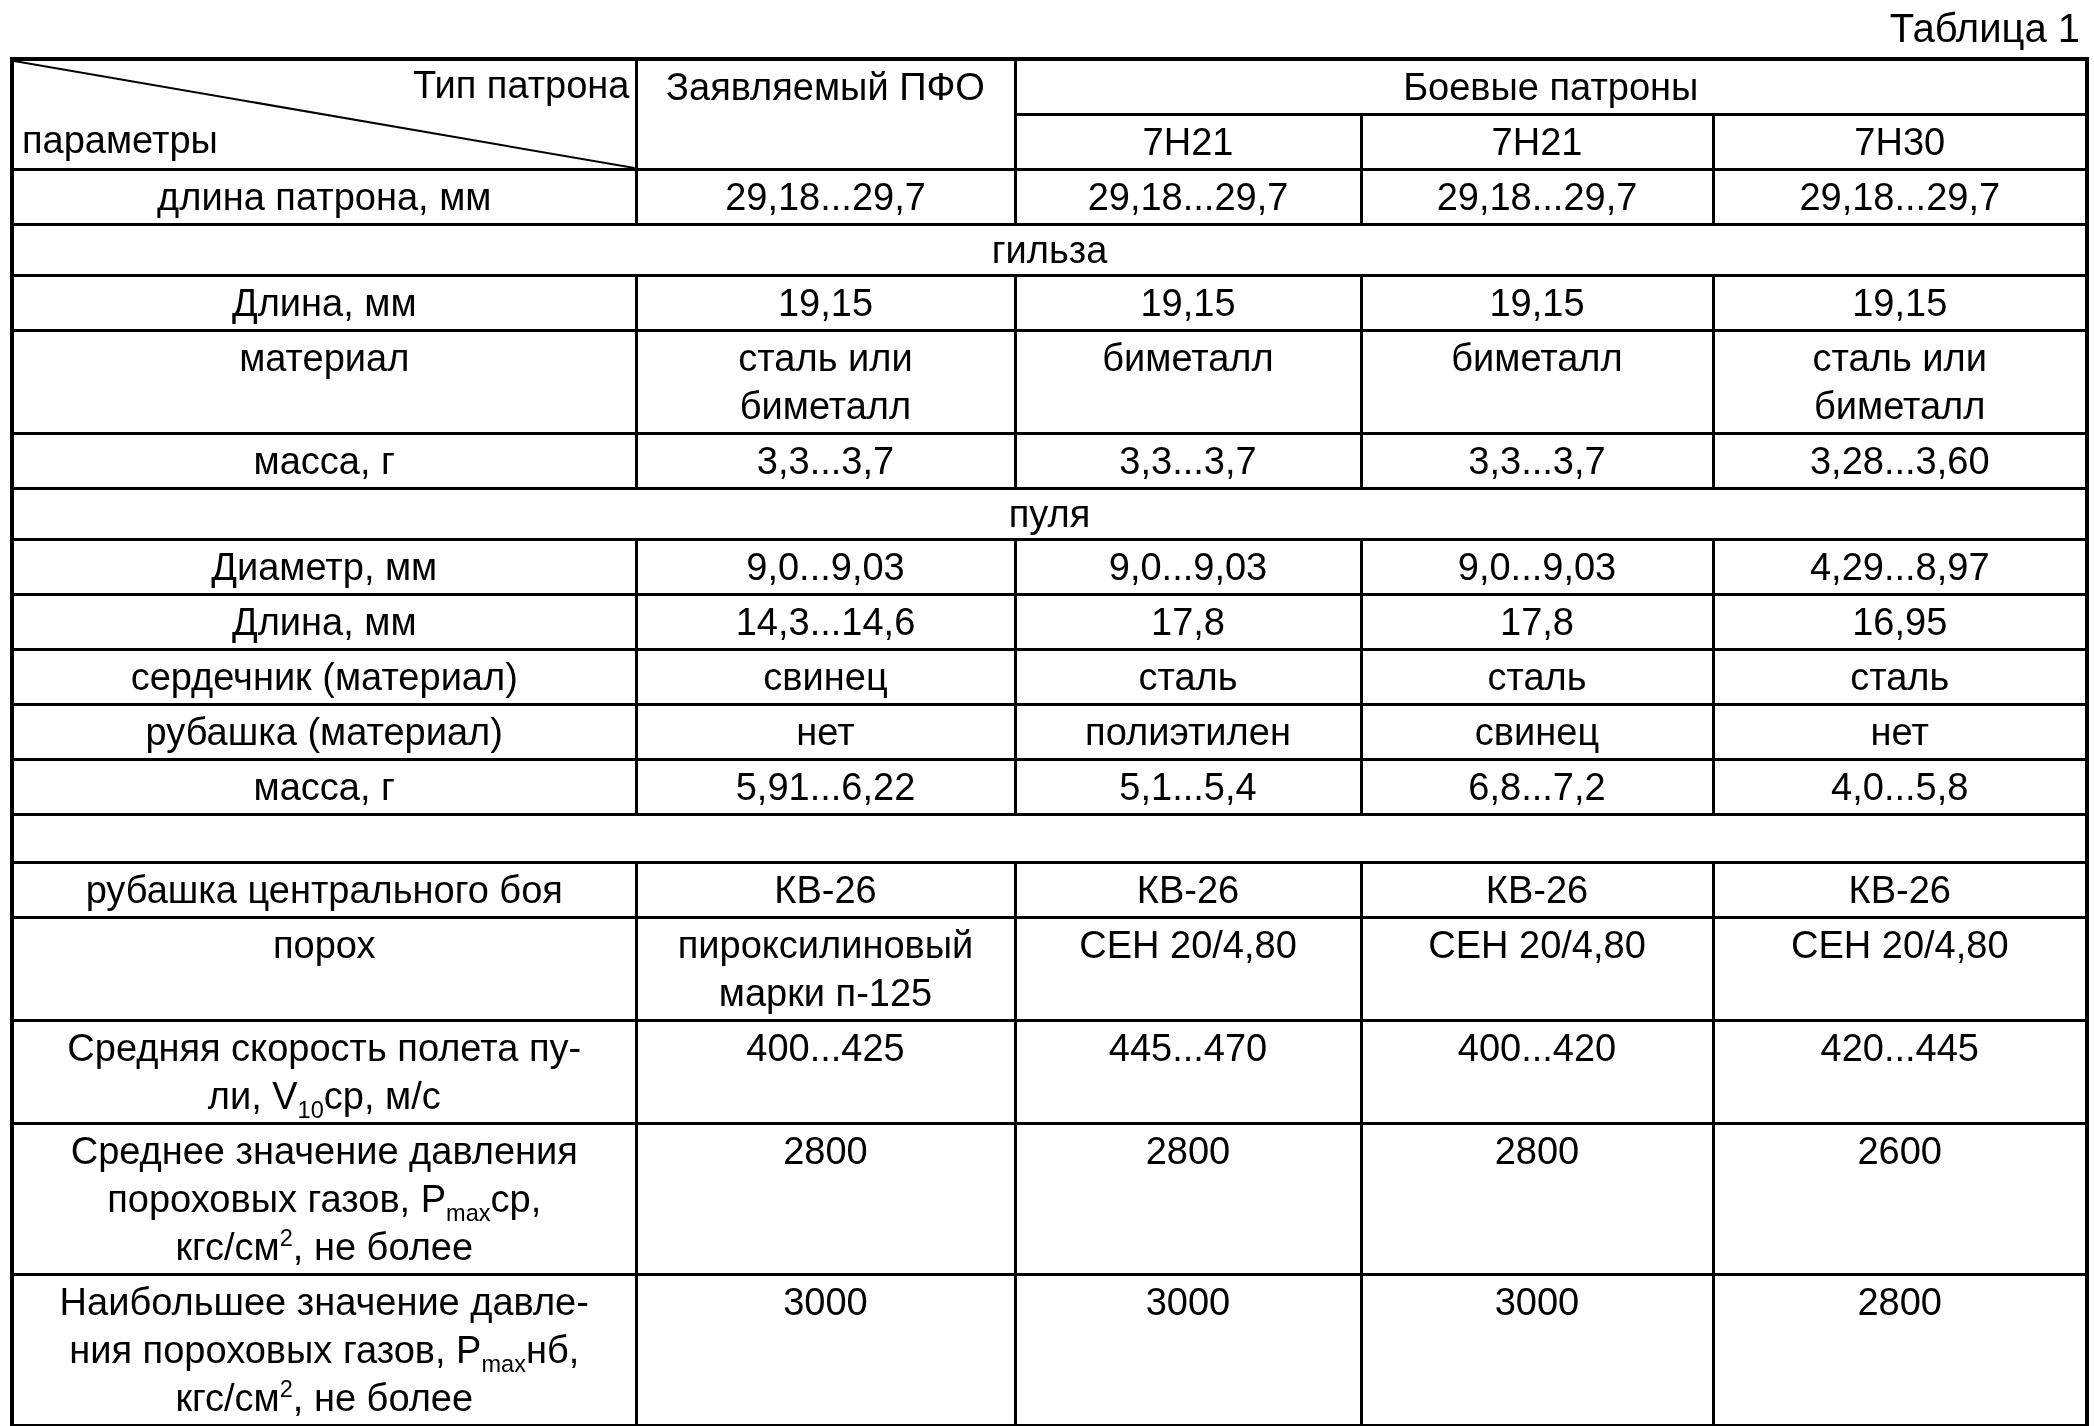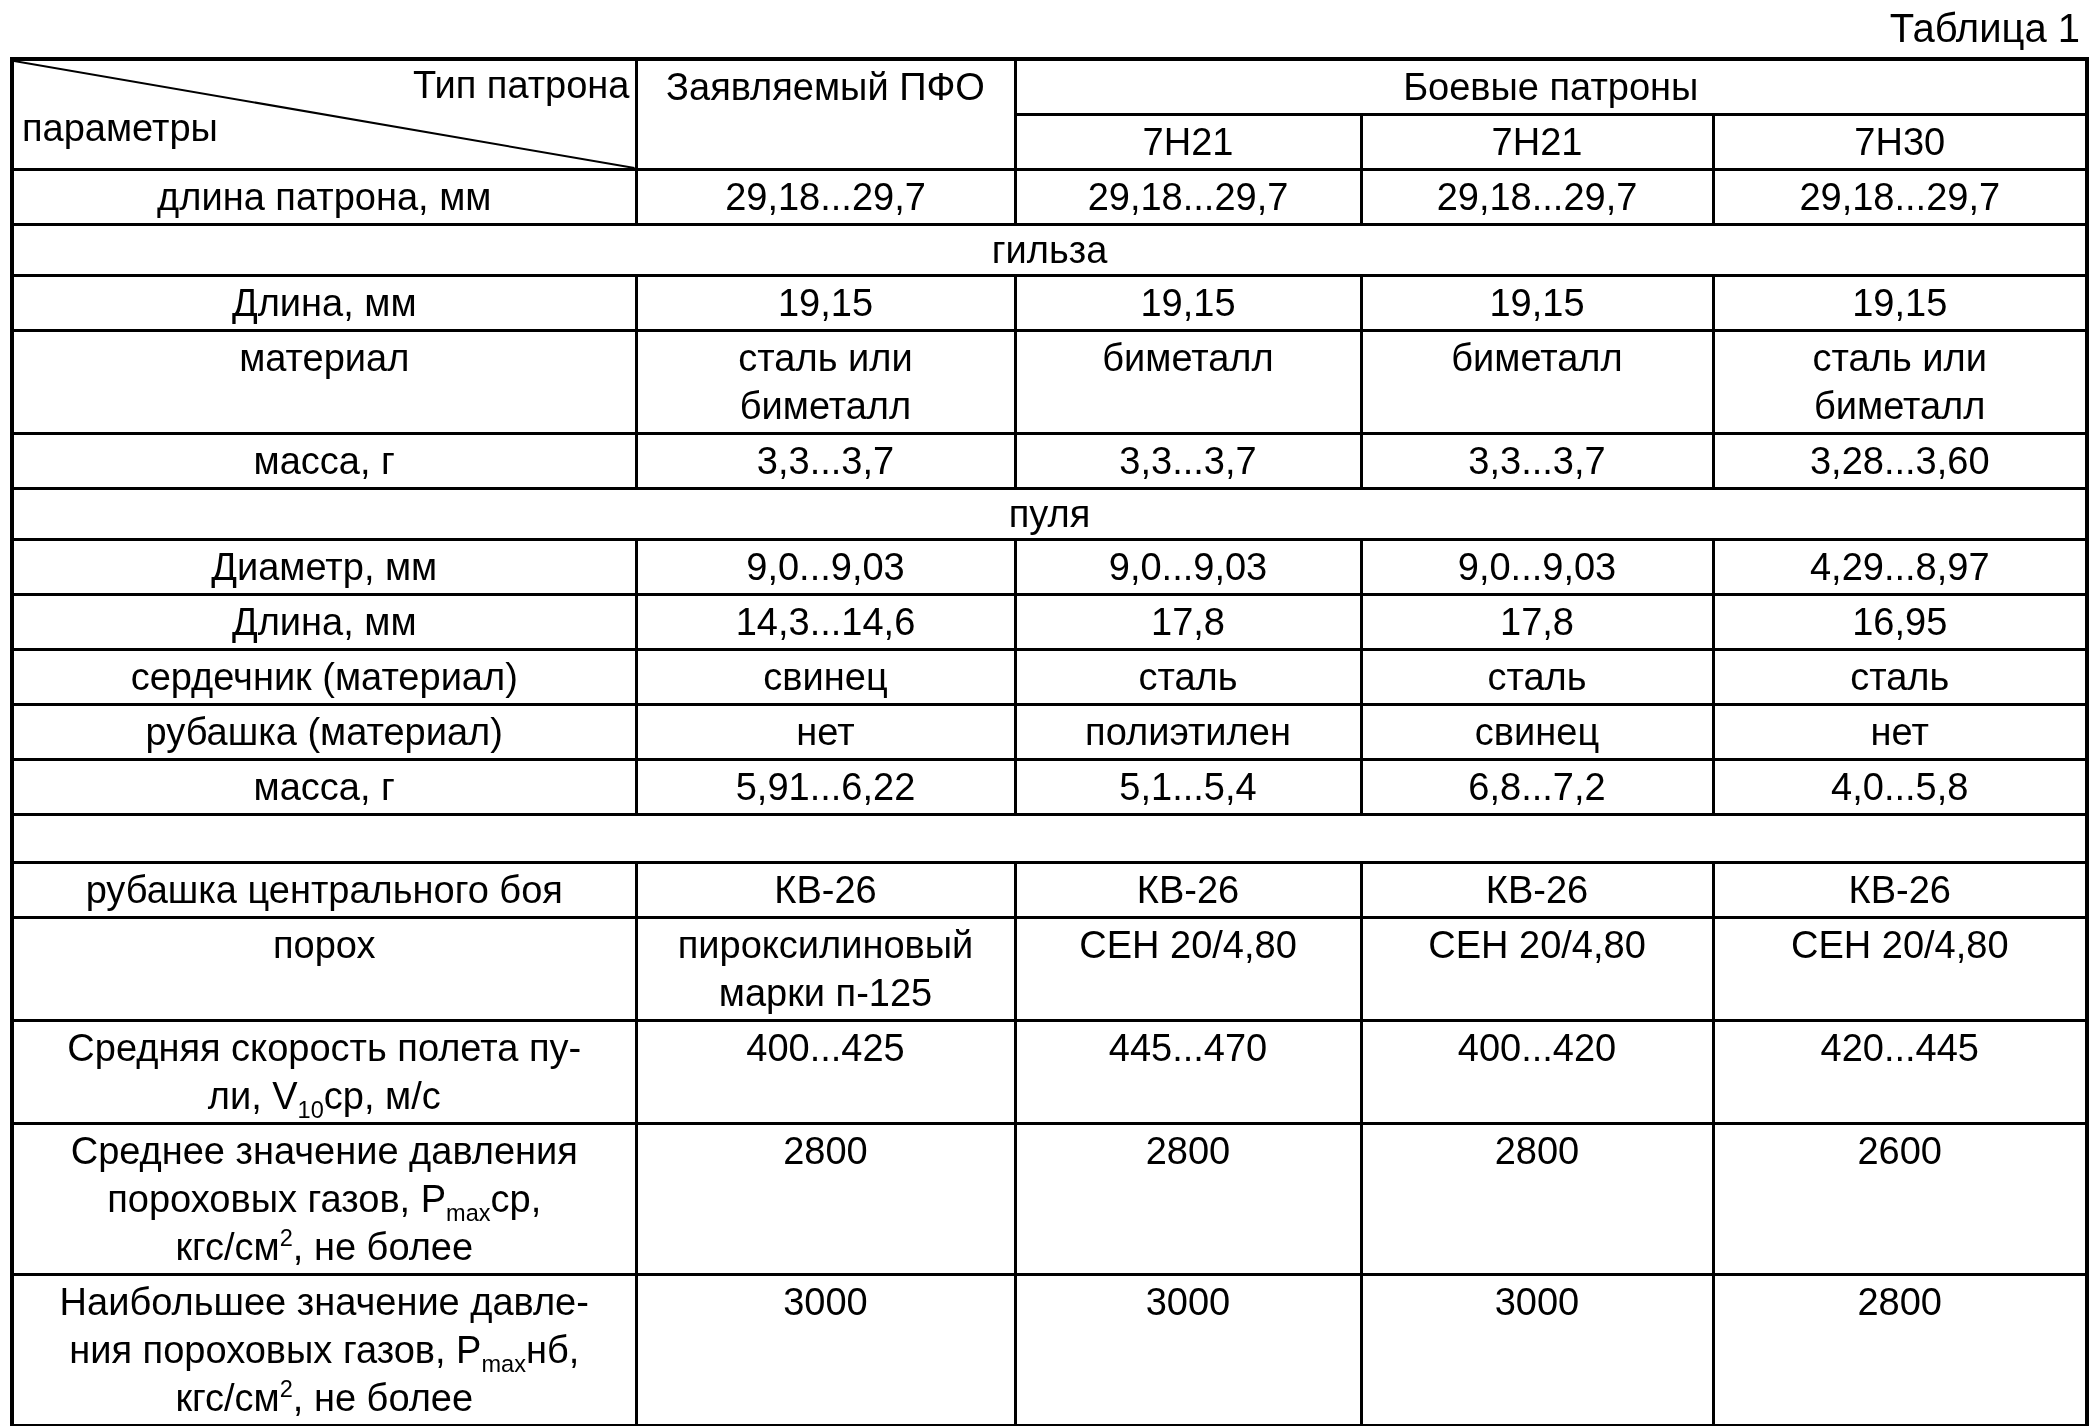--- a/index.html
+++ b/index.html
@@ -24,21 +24,21 @@
   }
   .lbl { text-align:center; padding:2px 8px 2px 8px; white-space:pre-line; }
   .val { text-align:center; padding:2px 4px; white-space:pre-line; }
   .sect { text-align:center; padding:0 4px;margin-top:28px; }
   .spacer td { border-top:3px solid #000; border-bottom:3px solid #000; }
   sub, sup { font-size:62%; line-height:0; }
   
   .diag { position:relative; padding:0; }
   .diag svg { position:absolute; left:0; top:0; width:100%; height:100%; }
   .diag-top { position:absolute; top:0; right:5px; }
-  .diag-bottom { position:absolute; bottom:16px; left:8px; }
+  .diag-bottom { position:absolute; bottom:4px; left:8px; }
   .hdr-top { vertical-align:top; }
 </style>
 </head>
 <body>
 
 <div id="page">
 
   <div id="caption">Таблица 1</div>
 
   <table id="spec">

